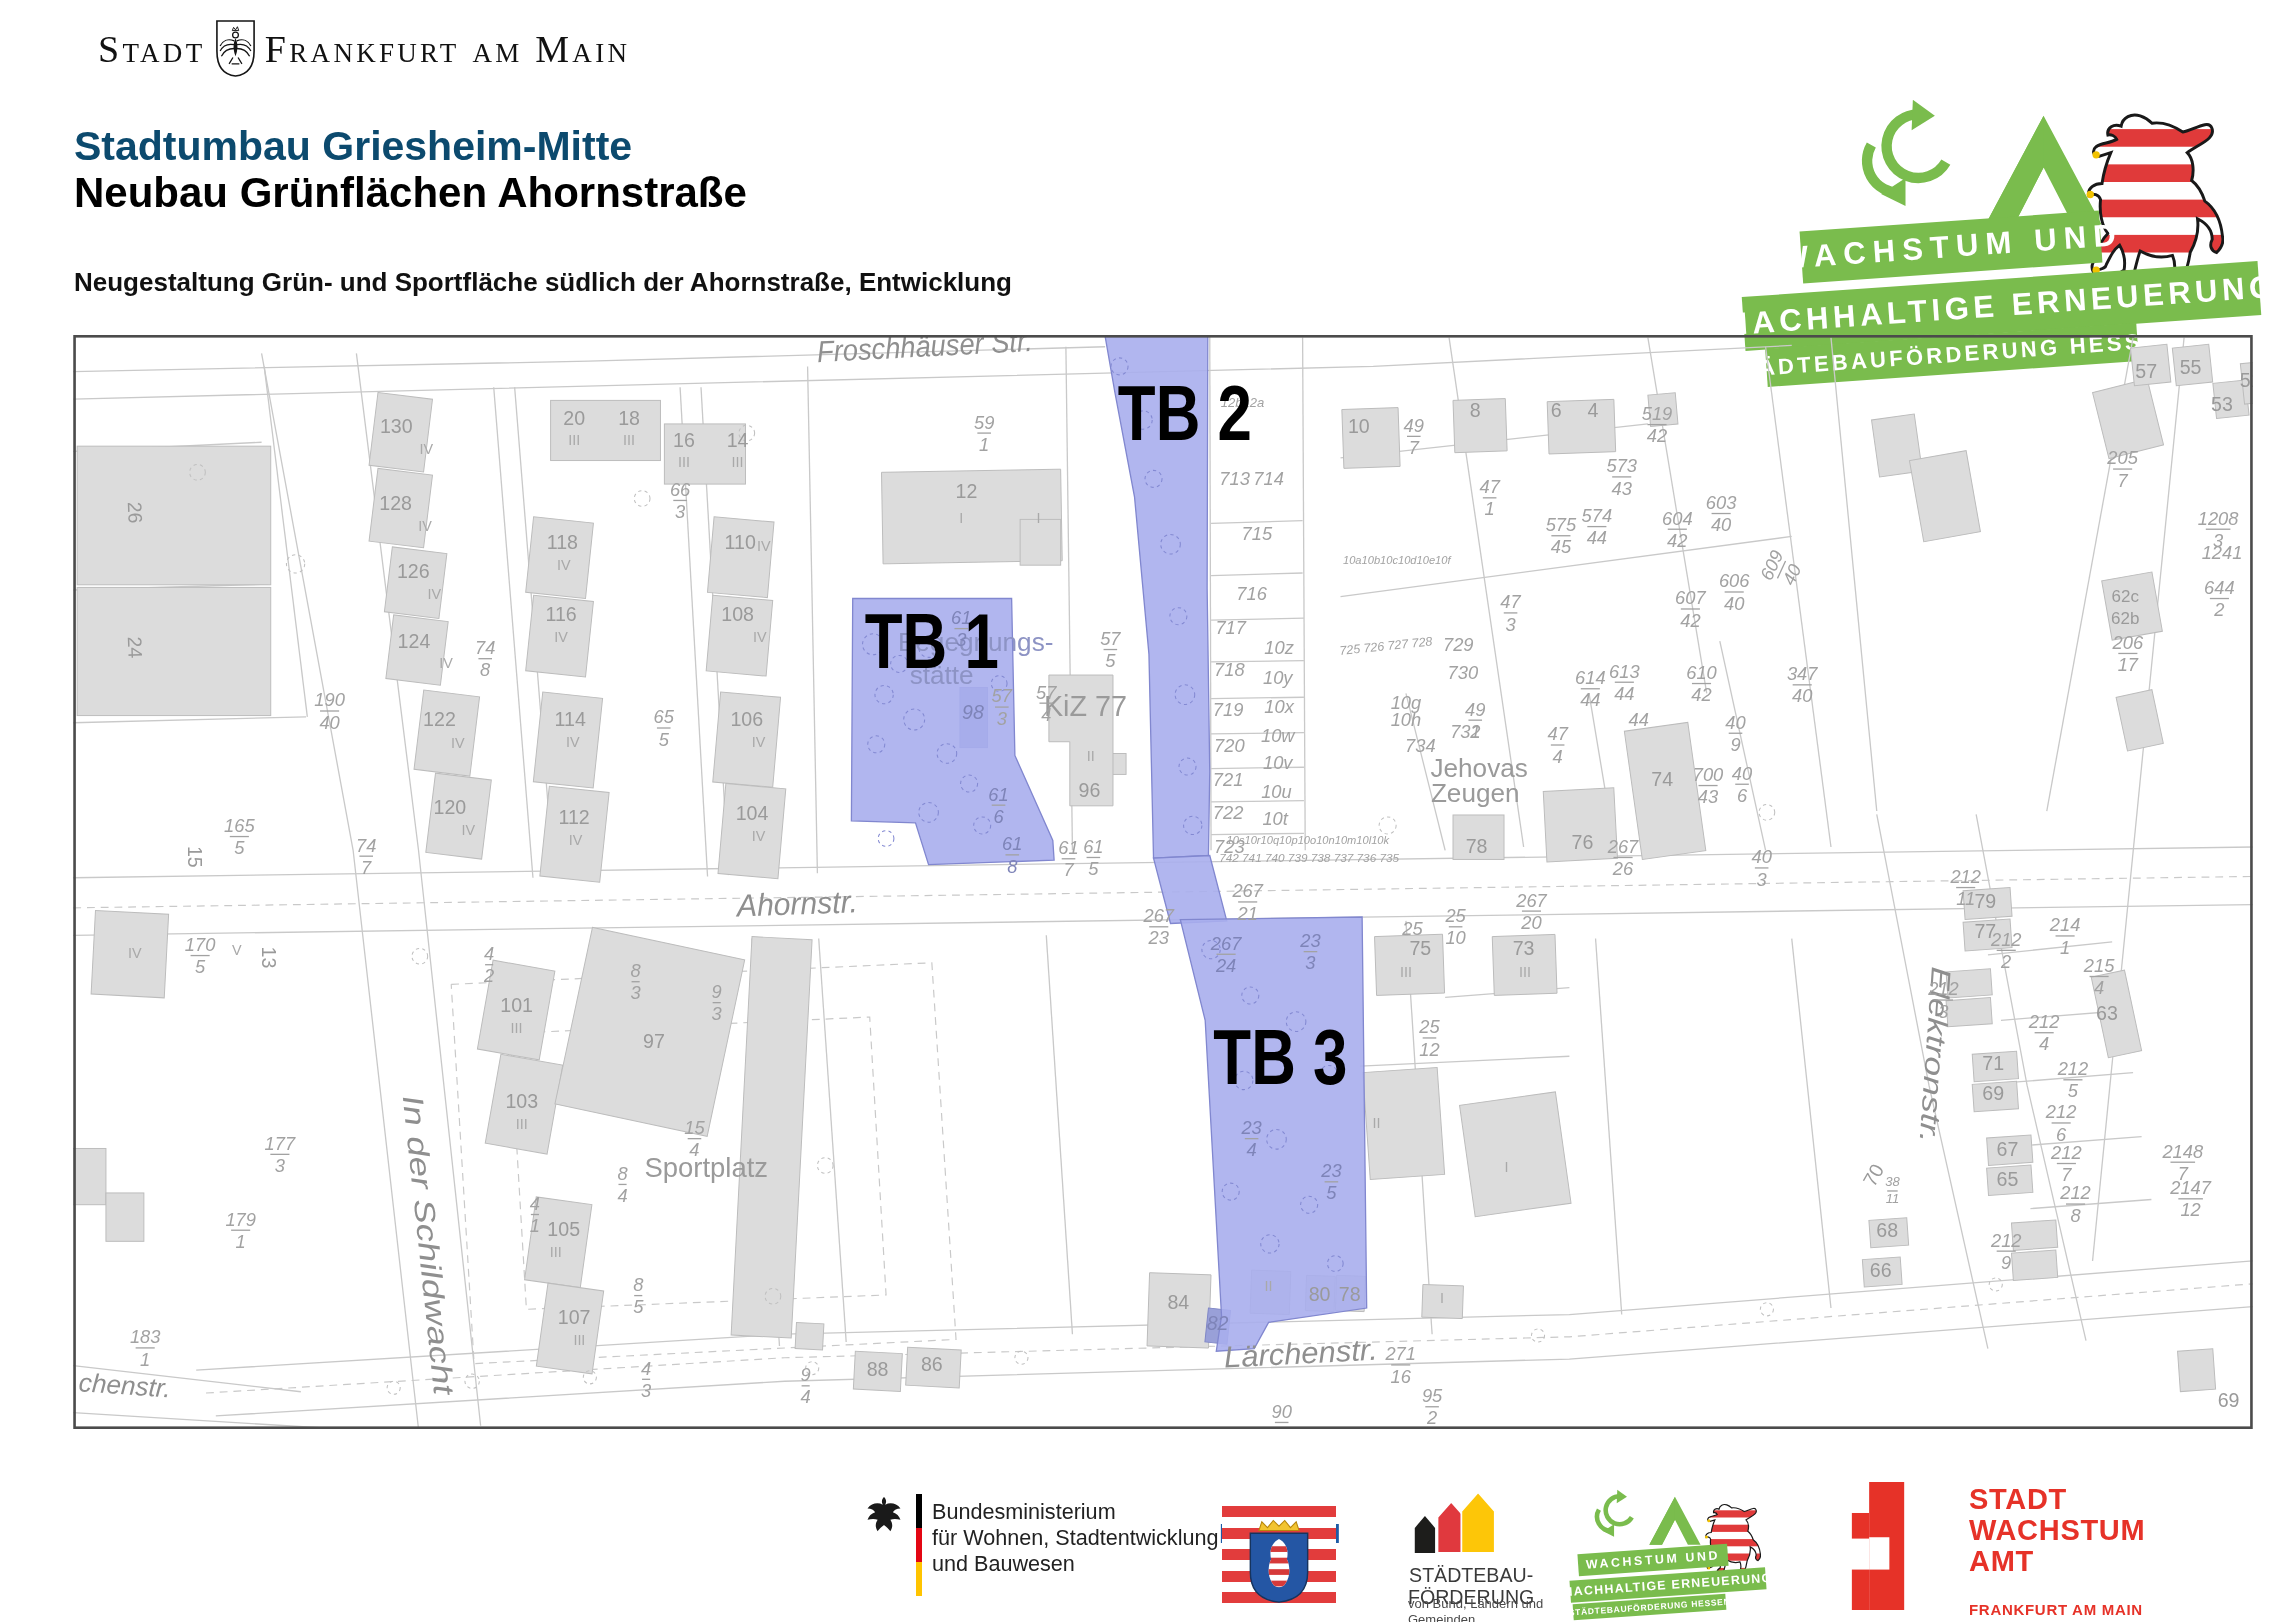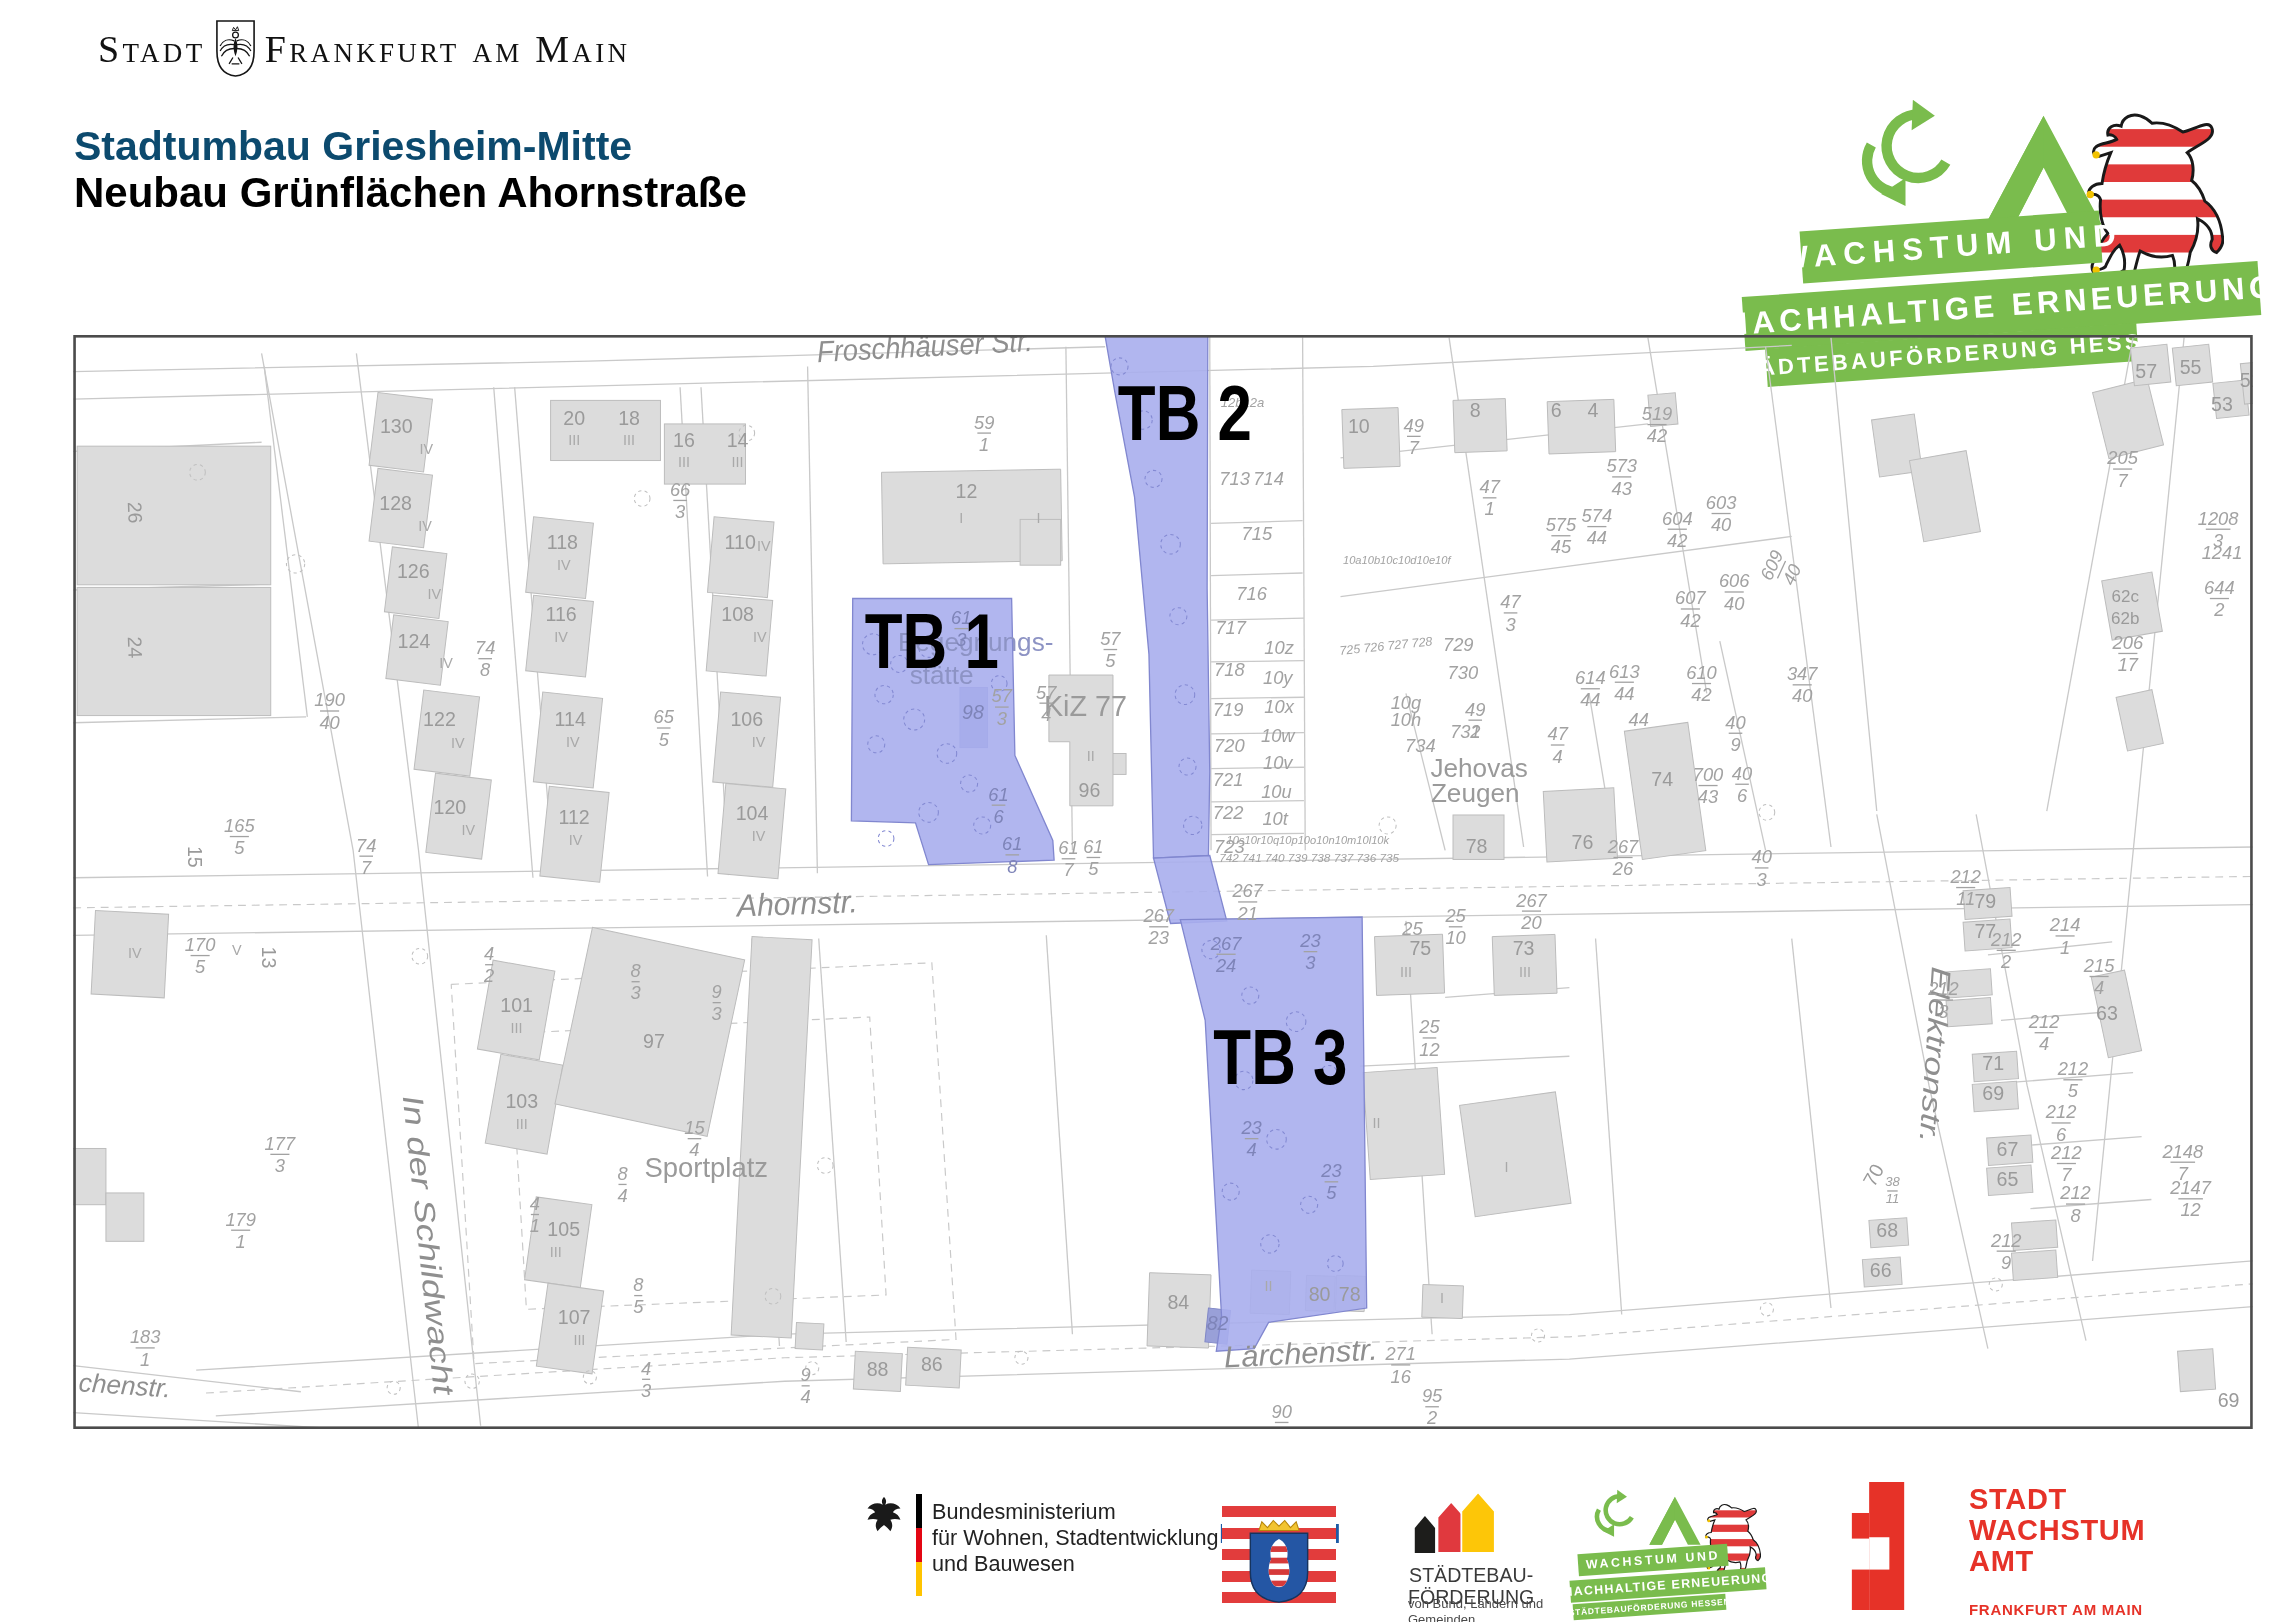--- a/index.html
+++ b/index.html
@@ -123,20 +123,21 @@
 <div class="abs" id="city-logo">
   <span>Stadt</span>
   <svg width="41" height="59" viewBox="0 0 64 92">
       <use href="#sym-cityshield"></use>
     </svg>
   <span>Frankfurt am Main</span>
 </div>
 <div class="abs" id="project-line">Stadtumbau Griesheim-Mitte</div>
 <div class="abs" id="main-title">Neubau Grünflächen Ahornstraße</div>
 <div class="abs" id="subtitle">
+  <div>Neugestaltung Grün- und Sportfläche südlich der Ahornstraße, Entwicklung</div>
 </div>
 
 <div class="abs" style="left:1711px;top:84px;width:569px;height:294px;">
   <svg class="abs" style="left:131px;top:6.5px;" width="281" height="141" viewBox="0 0 460 230">
       <use href="#sym-growth"></use>
     </svg>
   <svg class="abs" style="left:366px;top:26px;" width="147" height="191" viewBox="0 0 200 260">
       <use href="#sym-lion"></use>
     </svg>
 </div>

